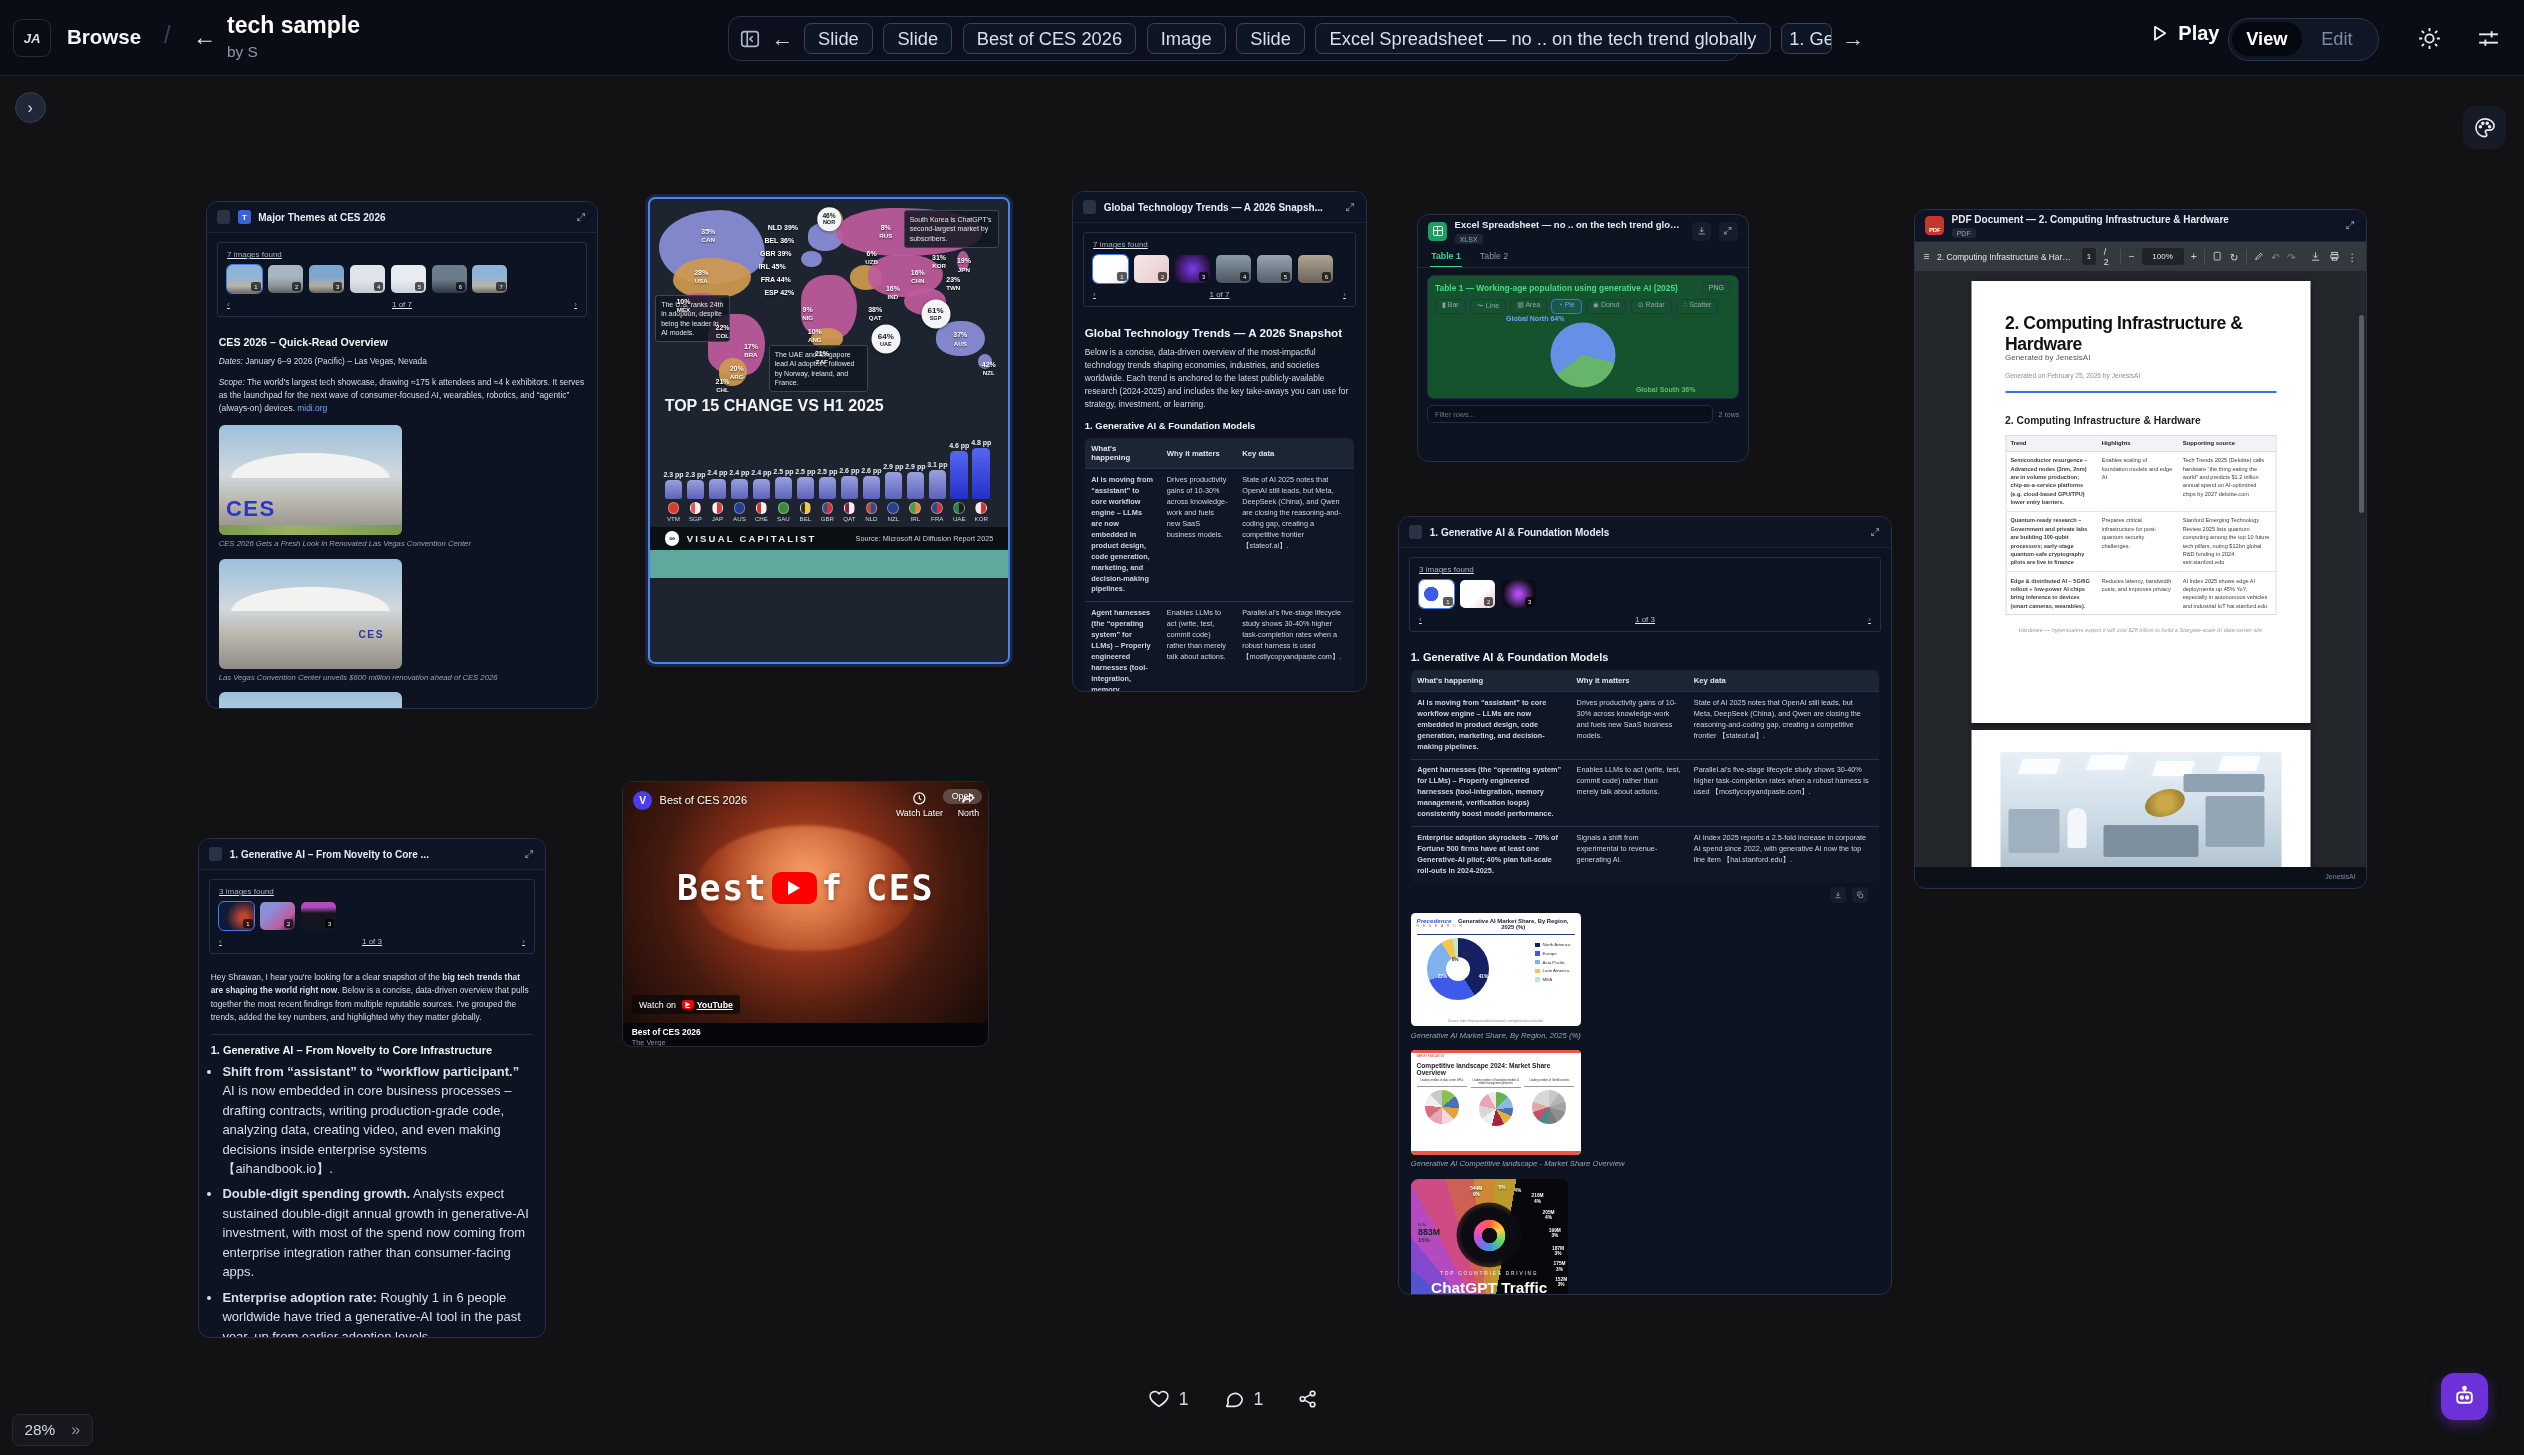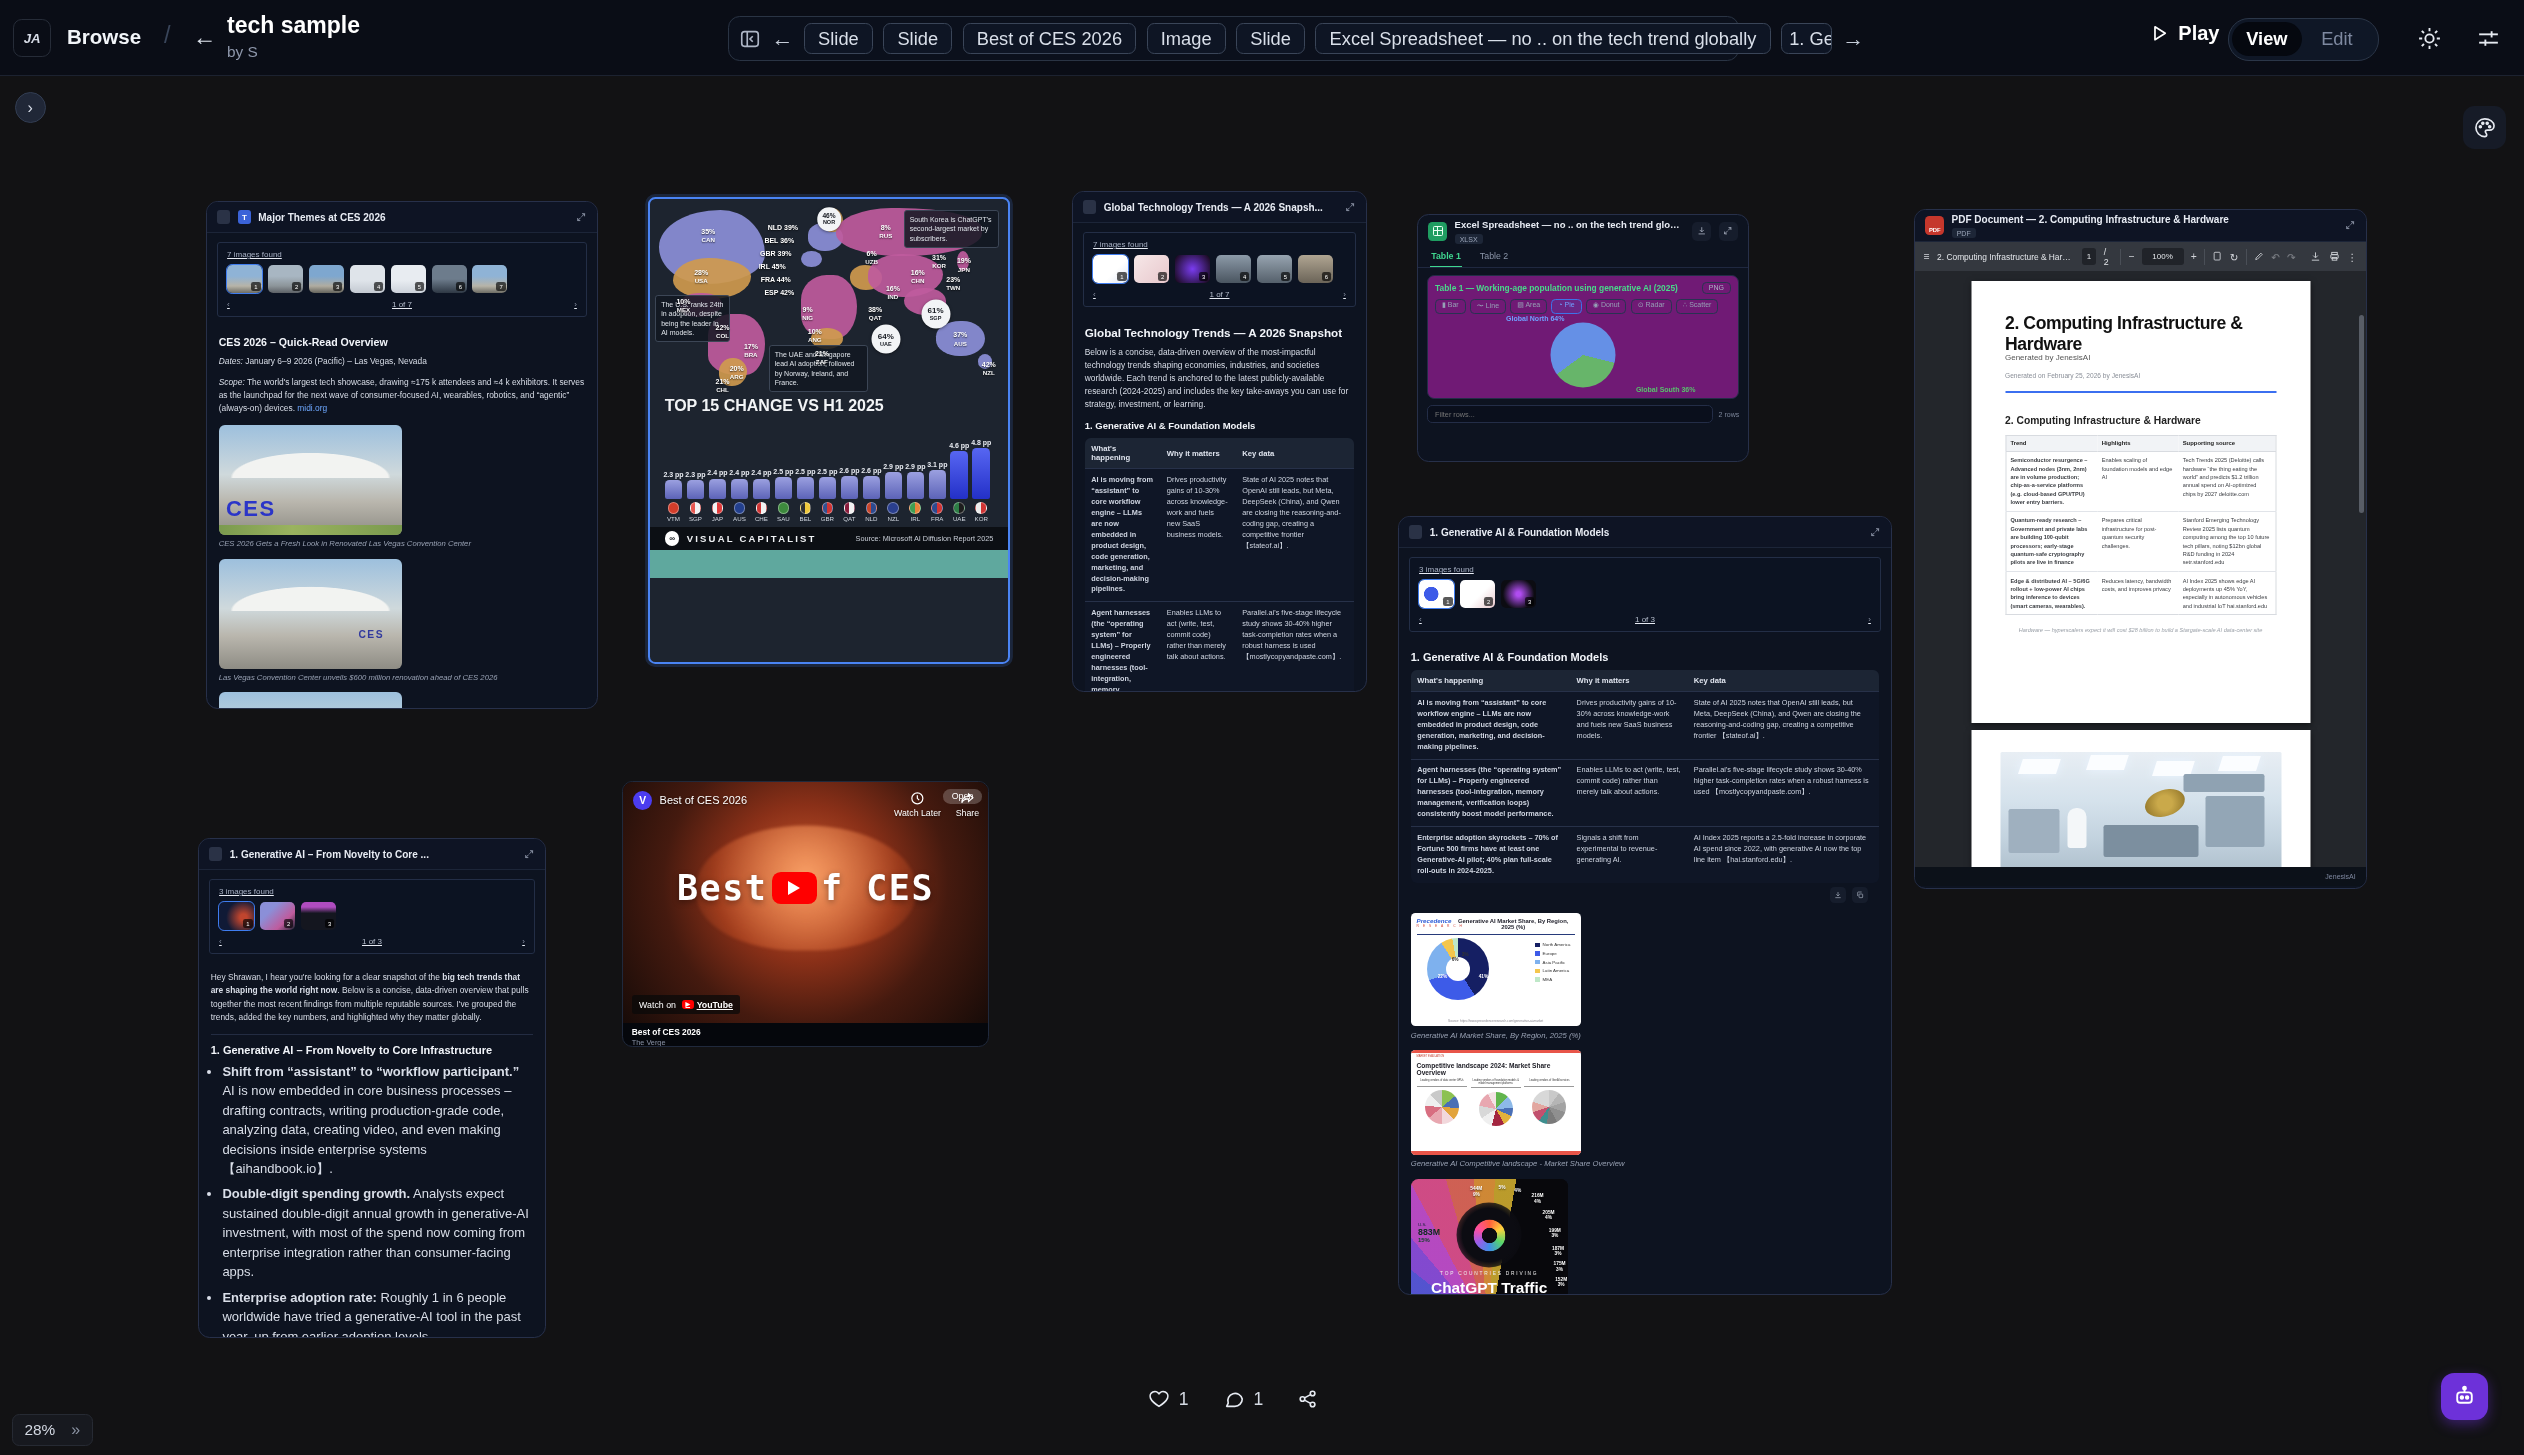--- a/index.html
+++ b/index.html
@@ -115,21 +115,21 @@
   
   .xl-head { height:32px; display:flex; align-items:center; gap:7.3px; padding:0 10.3px; }
   .xl-ic { width:19px; height:19px; border-radius:4.4px; background:#1f9d61; position:relative; flex:0 0 auto; }
   .xl-ic::after { content:""; position:absolute; inset:4.4px; border:1.1px solid #eafff3; border-radius:1.5px; background:linear-gradient(#eafff3 0 0) 50% 0/1.1px 100% no-repeat, linear-gradient(#eafff3 0 0) 0 50%/100% 1.1px no-repeat; }
   .xl-title { font-size:9.5px; font-weight:700; }
   .xl-badge { font-size:7px; color:#9aa4b8; background:#1d2637; padding:1.5px 5.1px; border-radius:2.9px; }
   .sq-btn { width:19px; height:19px; border-radius:5.1px; background:#161d2c; color:#aeb6c6; display:flex; align-items:center; justify-content:center; cursor:pointer; }
   .xl-tabs { display:flex; gap:16px; padding:0 11.7px; border-bottom:0.7px solid #1f2840; }
   .xl-tab { font-size:8.8px; padding:3.7px 1.5px 5.1px; color:#8b95a8; cursor:pointer; }
   .xl-tab.on { color:#3fd68f; font-weight:700; border-bottom:1.5px solid #3fd68f; }
-  .xl-panel { margin:7.3px 8.8px 0; border:0.7px solid #232d47; background:#701a75; border-radius:7.3px; padding:6.6px 7.3px 5.9px; position:relative; }
+  .xl-panel { margin:7.3px 8.8px 0; border:0.7px solid #232d47; background:#14532d; border-radius:7.3px; padding:6.6px 7.3px 5.9px; position:relative; }
   .xl-ptitle { font-size:8.4px; font-weight:700; color:#49d98a; padding-right:40px; }
   .png-btn { position:absolute; right:7.3px; top:5.9px; font-size:7px; color:#aeb6c6; border:0.7px solid #2a3450; border-radius:4.4px; padding:1.5px 5.9px; cursor:pointer; }
   .xl-chips { display:flex; gap:4.4px; margin-top:5.9px; }
   .xl-chip { font-size:7px; color:#96a0b6; border:0.7px solid #283352; border-radius:4.4px; padding:1.5px 5.9px; cursor:pointer; white-space:nowrap; }
   .xl-chip.on { color:#6fa0ff; border-color:#3e73e8; background:rgba(62,115,232,.14); }
   .pie-wrap { position:relative; height:79px; }
   .xl-pie { position:absolute; left:50%; top:52%; transform:translate(-50%,-50%); width:65px; height:65px; border-radius:50%; }
   .pie-lab { position:absolute; font-size:7px; font-weight:600; }
   .pie-lab.n { left:24%; top:1.5px; color:#6fa0ff; }
   .pie-lab.s { right:12%; bottom:0; color:#58c06c; }
@@ -1044,21 +1044,21 @@
         <svg width="14.7" height="14.7" viewBox="0 0 24 24" fill="none" stroke="#fff" stroke-width="2">
             <circle cx="12" cy="12" r="9"></circle>
             <path d="M12 7v5l3 3"></path>
           </svg>
         <span>Watch Later</span>
       </span>
       <span class="vid-tr-item">
         <svg width="14.7" height="14.7" viewBox="0 0 24 24" fill="none" stroke="#fff" stroke-width="2">
             <path d="M14 5l7 6-7 6v-4C8 13 5 15 3 19c0-7 4-10 11-10z"></path>
           </svg>
-        <span>Share</span>
+        <span>North</span>
       </span>
       <span class="vid-open">Open</span>
     </div>
     <div class="vid-big">
       <span>Best</span>
       <span class="yt-play"></span>
       <span>f CES</span>
     </div>
     <div class="watch-on">
       <span>Watch on</span>

